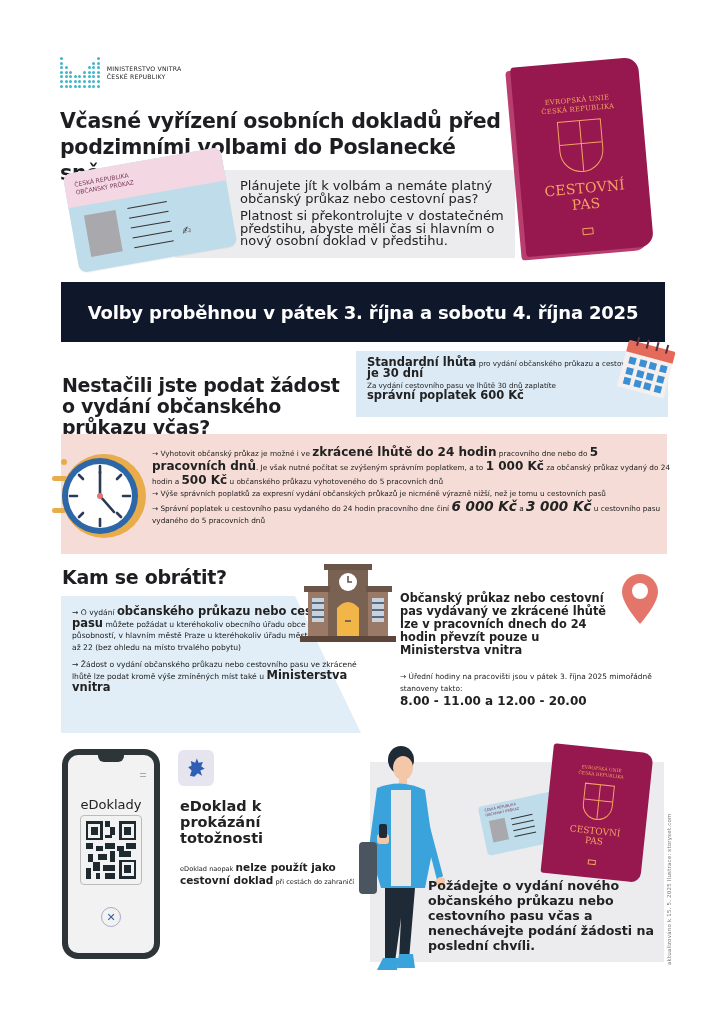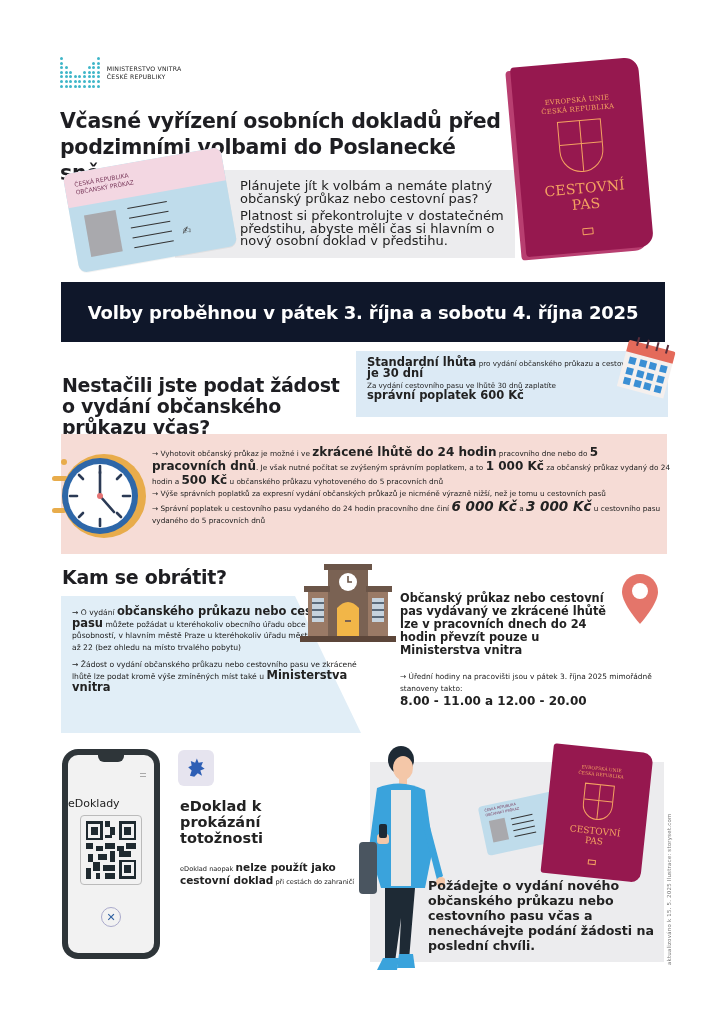--- a/index.html
+++ b/index.html
@@ -79,21 +79,21 @@
   .pickup-info .big { font-size: 11.6px; font-weight: bold; }
   .pickup-info .hours { font-size: 12px; font-weight: bold; margin-top: 2px; }
 
   .pin { left: 622px; top: 574px; width: 36px; height: 50px; }
 
   
   .phone { left: 62px; top: 749px; width: 98px; height: 210px; background: #2e3539; border-radius: 16px; padding: 6px; }
   .phone .screen { width: 100%; height: 100%; background: #f2f2f2; border-radius: 10px; position: relative; overflow: hidden; }
   .phone .notch { position: absolute; left: 30px; top: -1px; width: 26px; height: 8px; background: #2e3539; border-radius: 0 0 6px 6px; }
   .phone .menu { position: absolute; right: 8px; top: 18px; width: 6px; height: 4px; border-top: 1px solid #aaa; border-bottom: 1px solid #aaa; }
-  .phone .lbl { position: absolute; left: 0; right: 0; top: 42px; text-align: left; font-size: 11px; color: #222; }
+  .phone .lbl { position: absolute; left: 0; right: 0; top: 42px; text-align: center; font-size: 13px; color: #222; }
   .phone .qr { position: absolute; left: 12px; top: 60px; width: 62px; height: 70px; border: 1px solid #bbb; border-radius: 4px; padding: 5px; }
   .phone .close { position: absolute; left: 33px; top: 152px; width: 20px; height: 20px; border-radius: 50%; border: 1px solid #aac; display: flex; align-items: center; justify-content: center; color: #2e5fa0; font-size: 11px; font-weight: bold; }
 
   .app-icon { left: 178px; top: 750px; width: 36px; height: 36px; background: #e6e4ef; border-radius: 6px; display: flex; align-items: center; justify-content: center; }
 
   .edoklad-title { left: 180px; top: 798px; font-size: 14.5px; font-weight: bold; line-height: 16px; color: #222; }
   .edoklad-text { left: 180px; top: 862px; width: 190px; font-size: 6.6px; line-height: 10.5px; color: #222; }
   .edoklad-text .big { font-size: 10.5px; font-weight: bold; line-height: 10.5px; }
   .edoklad-text p + p { margin-top: 20px; }
 

